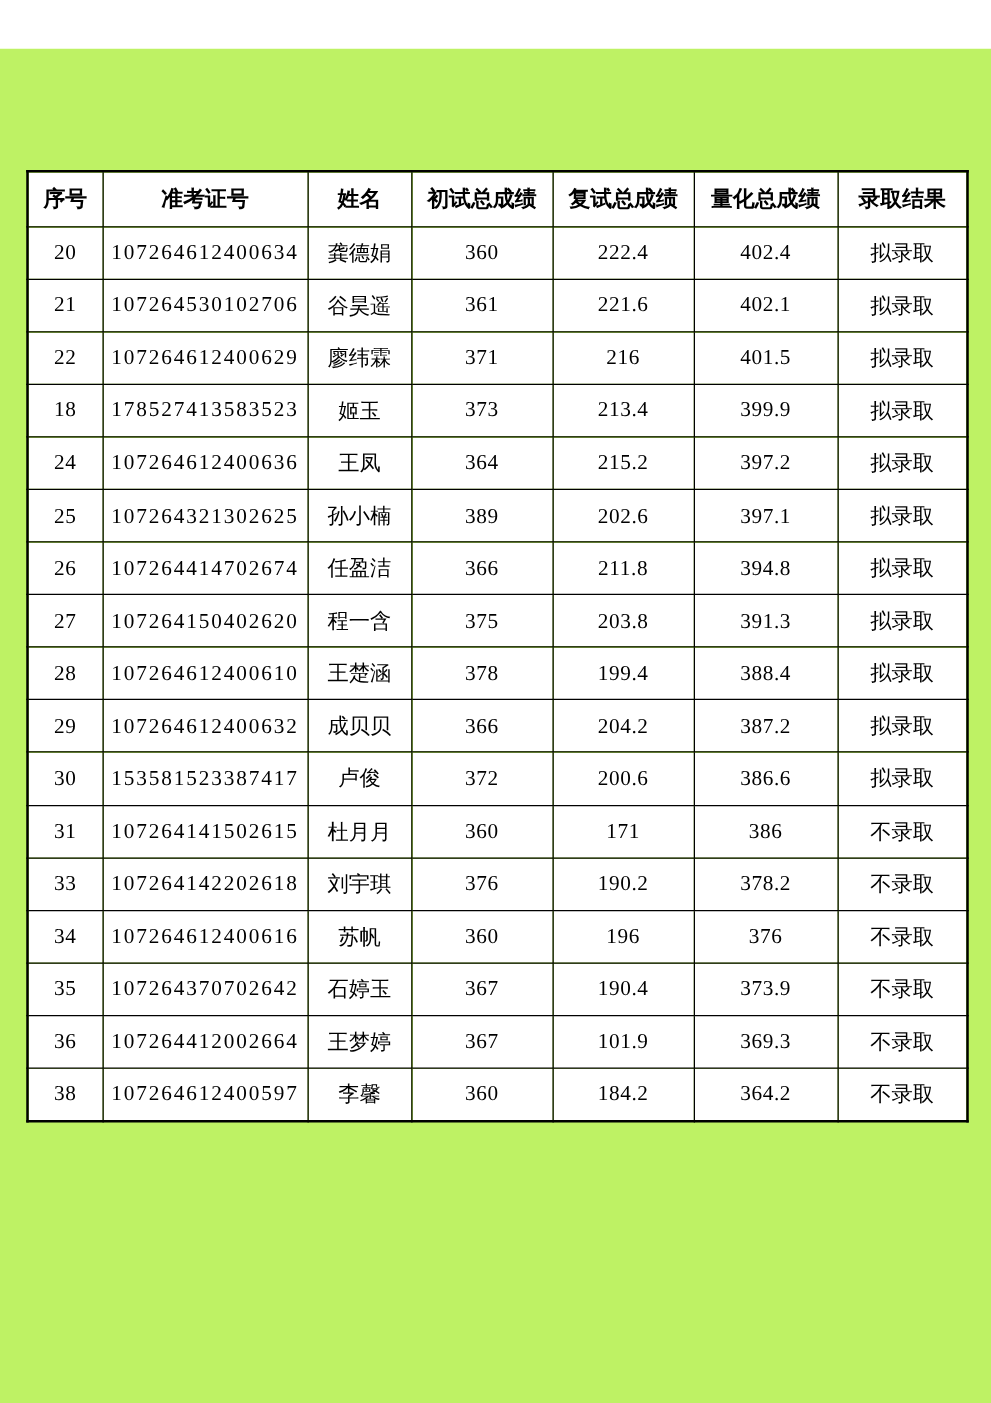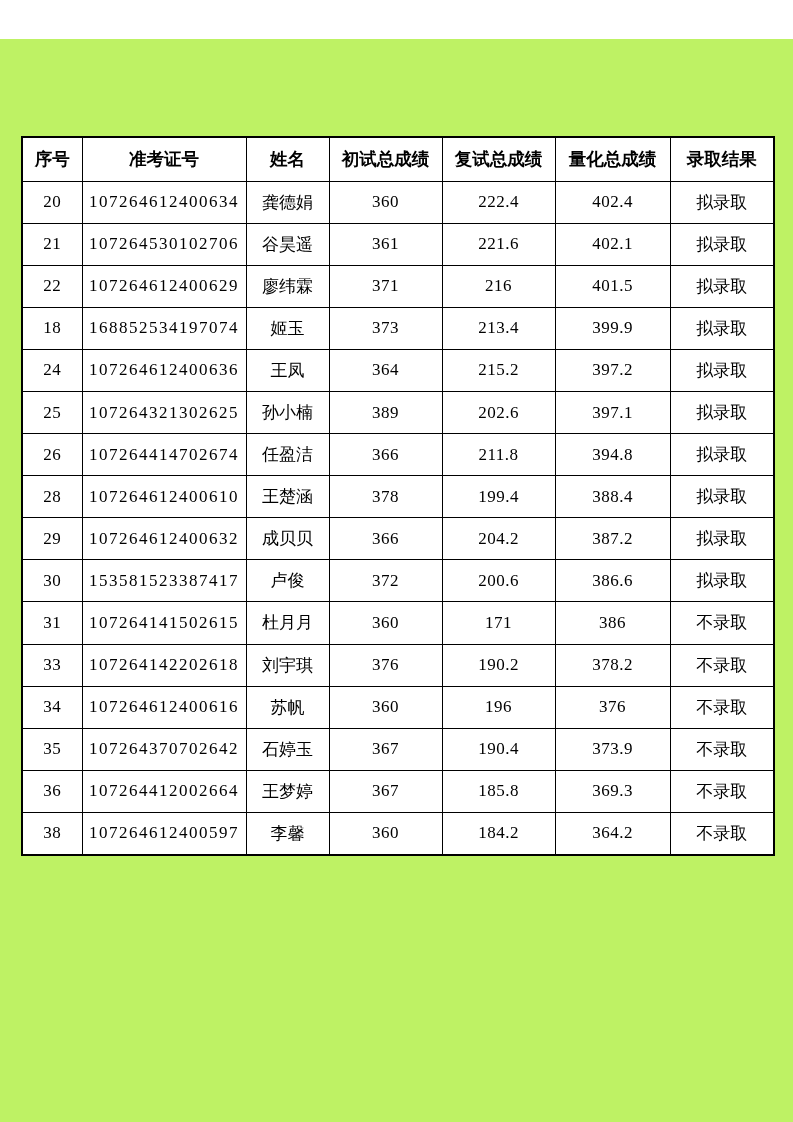--- a/index.html
+++ b/index.html
@@ -97,21 +97,21 @@
           <td class="cell-index">22</td>
           <td class="cell-exam_id">107264612400629</td>
           <td class="cell-name">廖纬霖</td>
           <td class="cell-initial_score">371</td>
           <td class="cell-retest_score">216</td>
           <td class="cell-quantified_score">401.5</td>
           <td class="cell-result">拟录取</td>
         </tr>
         <tr>
           <td class="cell-index">18</td>
-          <td class="cell-exam_id">168852534197074</td>
+          <td class="cell-exam_id">178527413583523</td>
           <td class="cell-name">姬玉</td>
           <td class="cell-initial_score">373</td>
           <td class="cell-retest_score">213.4</td>
           <td class="cell-quantified_score">399.9</td>
           <td class="cell-result">拟录取</td>
         </tr>
         <tr>
           <td class="cell-index">24</td>
           <td class="cell-exam_id">107264612400636</td>
           <td class="cell-name">王凤</td>
@@ -132,20 +132,29 @@
         <tr>
           <td class="cell-index">26</td>
           <td class="cell-exam_id">107264414702674</td>
           <td class="cell-name">任盈洁</td>
           <td class="cell-initial_score">366</td>
           <td class="cell-retest_score">211.8</td>
           <td class="cell-quantified_score">394.8</td>
           <td class="cell-result">拟录取</td>
         </tr>
         <tr>
+          <td class="cell-index">27</td>
+          <td class="cell-exam_id">107264150402620</td>
+          <td class="cell-name">程一含</td>
+          <td class="cell-initial_score">375</td>
+          <td class="cell-retest_score">203.8</td>
+          <td class="cell-quantified_score">391.3</td>
+          <td class="cell-result">拟录取</td>
+        </tr>
+        <tr>
           <td class="cell-index">28</td>
           <td class="cell-exam_id">107264612400610</td>
           <td class="cell-name">王楚涵</td>
           <td class="cell-initial_score">378</td>
           <td class="cell-retest_score">199.4</td>
           <td class="cell-quantified_score">388.4</td>
           <td class="cell-result">拟录取</td>
         </tr>
         <tr>
           <td class="cell-index">29</td>
@@ -199,21 +208,21 @@
           <td class="cell-initial_score">367</td>
           <td class="cell-retest_score">190.4</td>
           <td class="cell-quantified_score">373.9</td>
           <td class="cell-result">不录取</td>
         </tr>
         <tr>
           <td class="cell-index">36</td>
           <td class="cell-exam_id">107264412002664</td>
           <td class="cell-name">王梦婷</td>
           <td class="cell-initial_score">367</td>
-          <td class="cell-retest_score">185.8</td>
+          <td class="cell-retest_score">101.9</td>
           <td class="cell-quantified_score">369.3</td>
           <td class="cell-result">不录取</td>
         </tr>
         <tr>
           <td class="cell-index">38</td>
           <td class="cell-exam_id">107264612400597</td>
           <td class="cell-name">李馨</td>
           <td class="cell-initial_score">360</td>
           <td class="cell-retest_score">184.2</td>
           <td class="cell-quantified_score">364.2</td>

